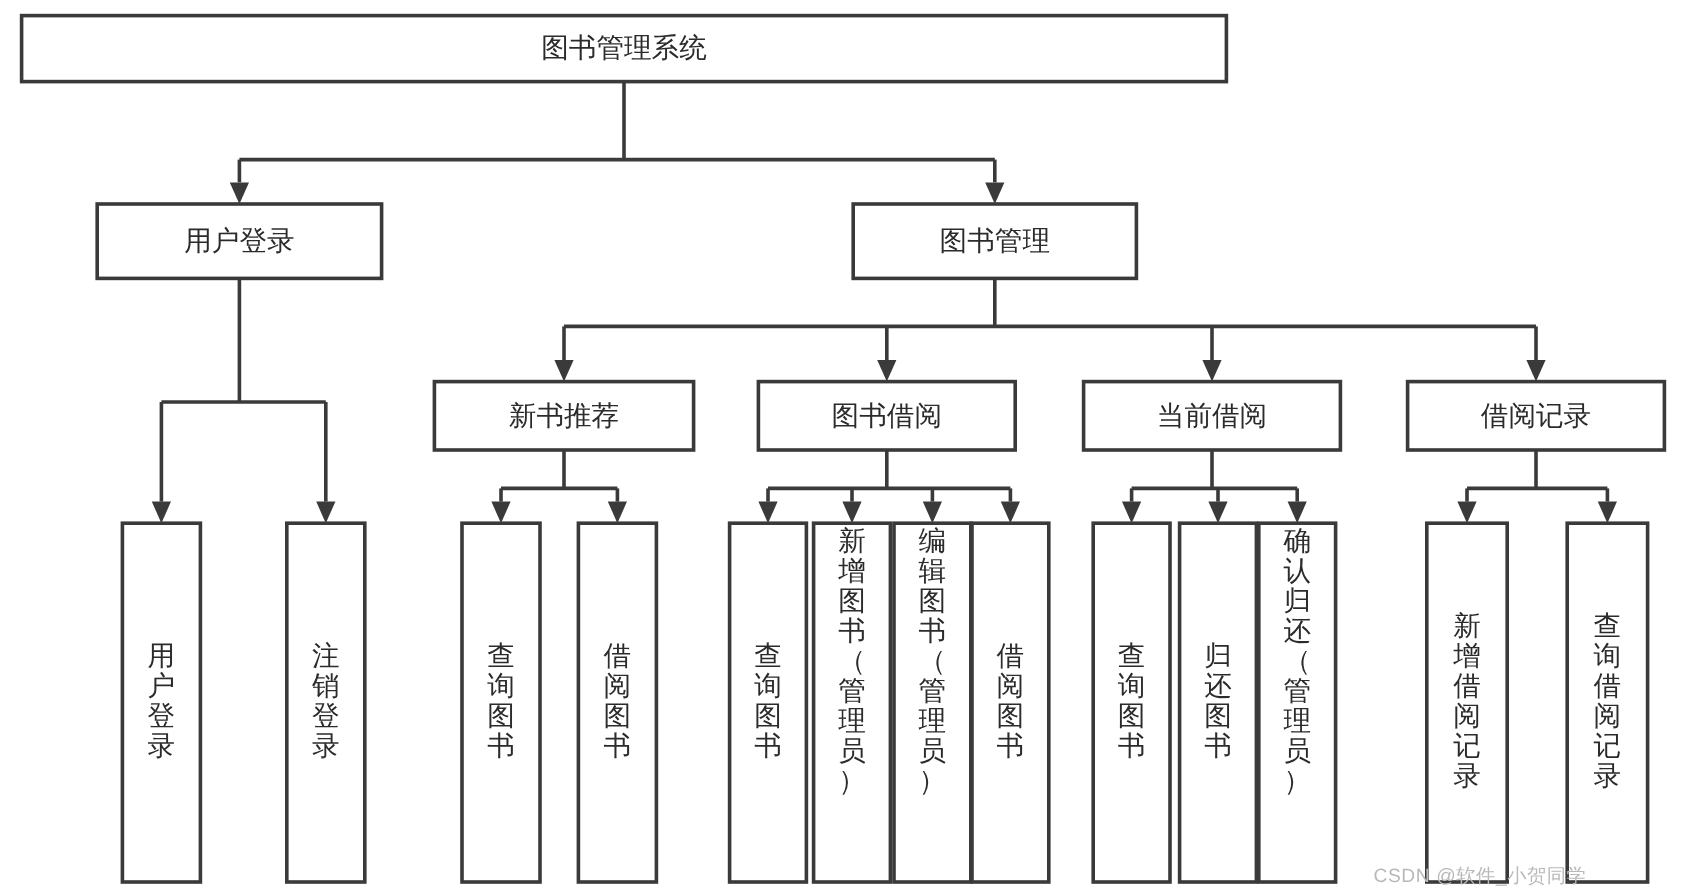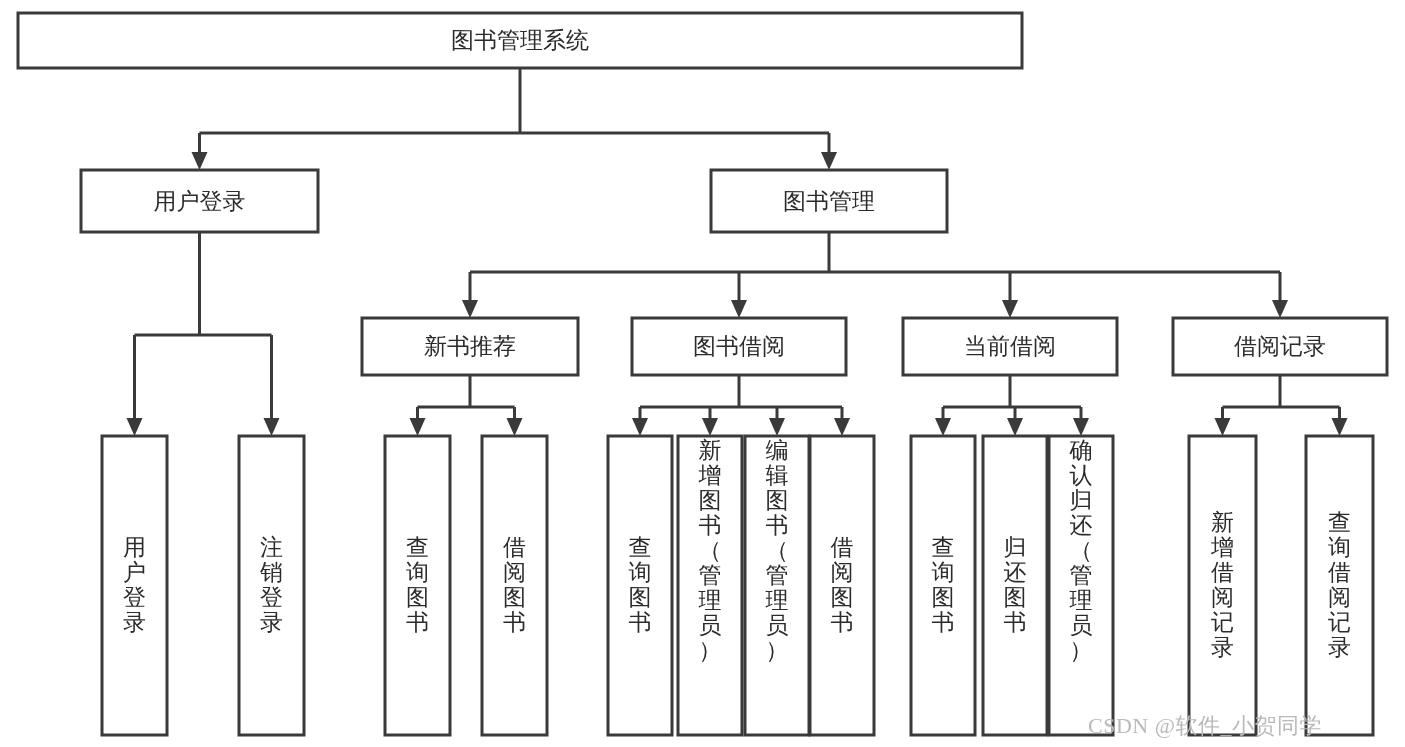--- a/index.html
+++ b/index.html
@@ -51,23 +51,23 @@
   .node-label-v {
     fill: #2b2b2b;
     font-size: 23px;
     font-family: "DejaVu Sans", "Liberation Sans", sans-serif;
     text-anchor: middle;
   }
   .watermark-text {
     position: absolute;
     right: 8px;
     bottom: 6px;
-    font-size: 22px;
+    font-size: 16px;
     color: #b9b9b9;
-    font-family: Liberation Serif, serif;
+    font-family: Liberation Sans, sans-serif;
     white-space: nowrap;
     letter-spacing: 0.5px;
     padding-left: 44px;
   }
 </style>
 </head>
 <body>
 
 <div id="diagram-root">
   <svg class="diagram-canvas" viewBox="0 0 1405 747" xmlns="http://www.w3.org/2000/svg">

